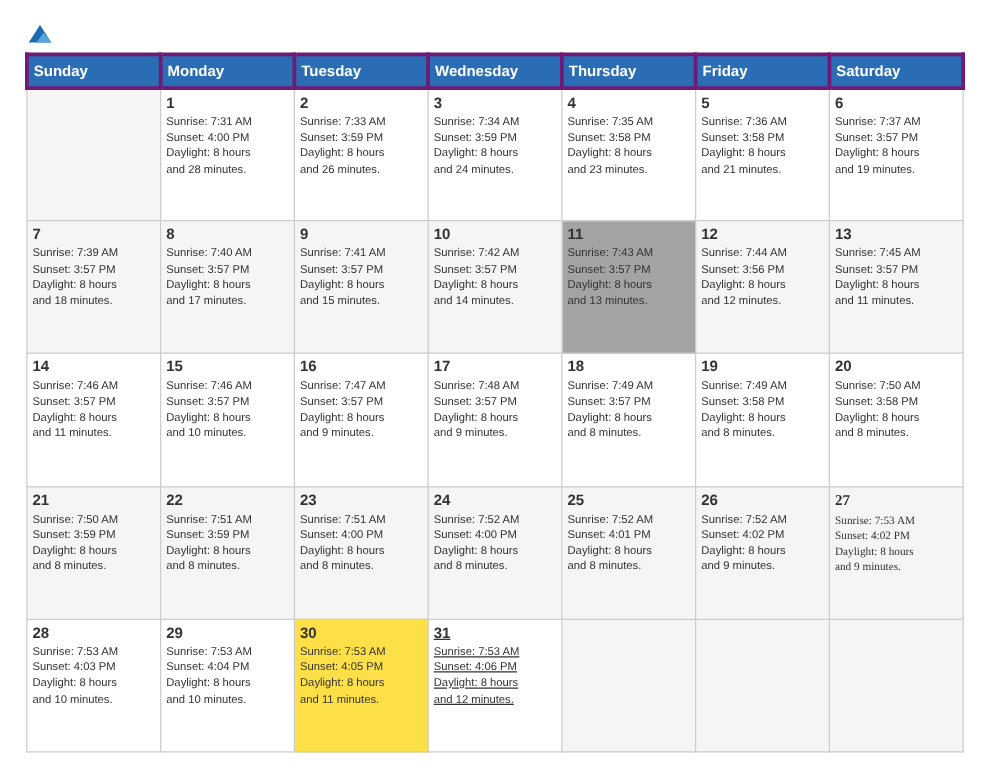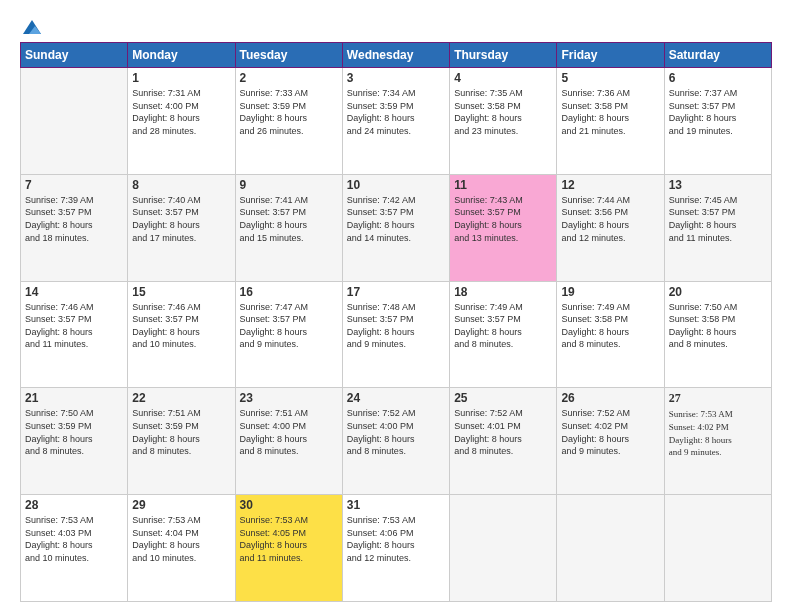--- a/index.html
+++ b/index.html
@@ -68,21 +68,21 @@
       width: 100%;
       table-layout: fixed;
     }
     .calendar th {
       background-color: #2a6db5;
       color: #fff;
       font-size: 12px;
       font-weight: bold;
       padding: 5px 4px;
       text-align: left;
-      border: 1px solid #701a75;
+      border: 3px solid #701a75;
     }
     .calendar td {
       vertical-align: top;
       border: 1px solid #ccc;
       padding: 3px 4px;
       font-size: 9.5px;
       color: #333;
       height: 88px;
       background: #fff;
     }
@@ -210,21 +210,21 @@
 Daylight: 8 hours
 and 15 minutes.</div>
           </td>
           <td style="background: rgb(245, 245, 245);">
             <span class="day-num">10</span>
             <div class="day-info" style="white-space: pre-line;">Sunrise: 7:42 AM
 Sunset: 3:57 PM
 Daylight: 8 hours
 and 14 minutes.</div>
           </td>
-          <td style="background: #f9a8d4;">
+          <td style="background: #a3a3a3;">
             <span class="day-num">11</span>
             <div class="day-info" style="white-space: pre-line;">Sunrise: 7:43 AM
 Sunset: 3:57 PM
 Daylight: 8 hours
 and 13 minutes.</div>
           </td>
           <td style="background: rgb(245, 245, 245);">
             <span class="day-num">12</span>
             <div class="day-info" style="white-space: pre-line;">Sunrise: 7:44 AM
 Sunset: 3:56 PM
@@ -356,21 +356,21 @@
 Daylight: 8 hours
 and 10 minutes.</div>
           </td>
           <td style="background: #fde047;">
             <span class="day-num">30</span>
             <div class="day-info" style="white-space: pre-line;">Sunrise: 7:53 AM
 Sunset: 4:05 PM
 Daylight: 8 hours
 and 11 minutes.</div>
           </td>
-          <td style="background: rgb(255, 255, 255);">
+          <td style="background: rgb(255, 255, 255); text-decoration: underline;">
             <span class="day-num">31</span>
             <div class="day-info" style="white-space: pre-line;">Sunrise: 7:53 AM
 Sunset: 4:06 PM
 Daylight: 8 hours
 and 12 minutes.</div>
           </td>
           <td class="empty-cell"></td>
           <td class="empty-cell"></td>
           <td class="empty-cell"></td>
         </tr>

